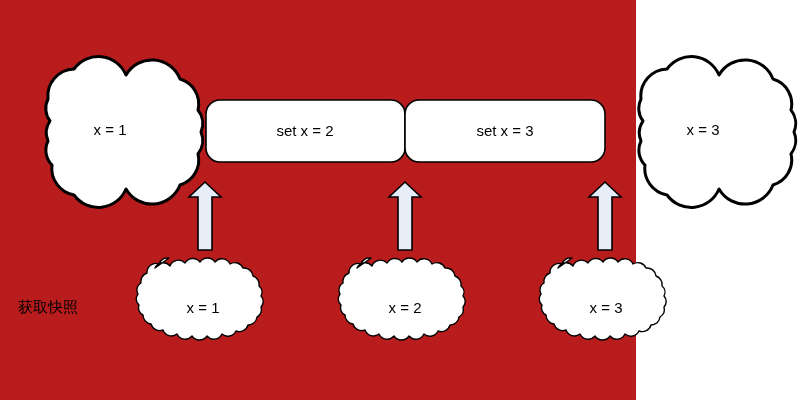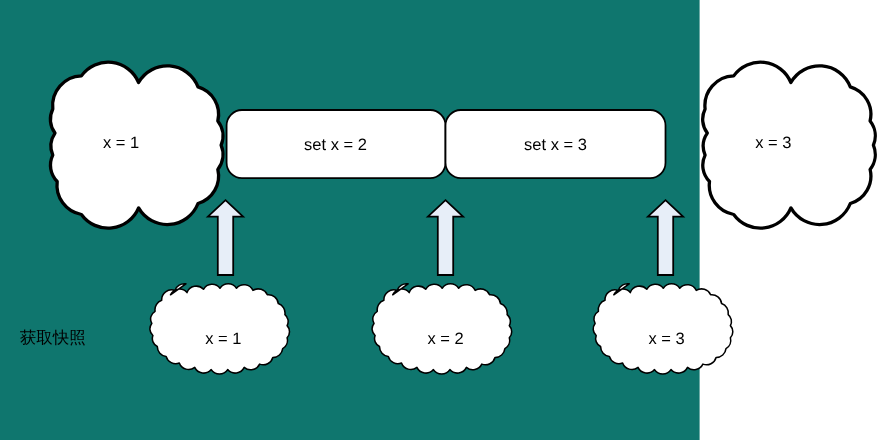--- a/index.html
+++ b/index.html
@@ -10,21 +10,21 @@
   body {
     width: 800px;
     height: 400px;
     font-family: "Liberation Sans", sans-serif;
     overflow: hidden;
   }
   #diagram-root {
     position: relative;
     width: 636px;
     height: 400px;
-    background: #0f766e;
+    background: #b91c1c;
   }
   svg.canvas {
     position: absolute;
     top: 0;
     left: 0;
     width: 800px;
     height: 400px;
   }
   .cloud-top-shape {
     fill: #ffffff;

